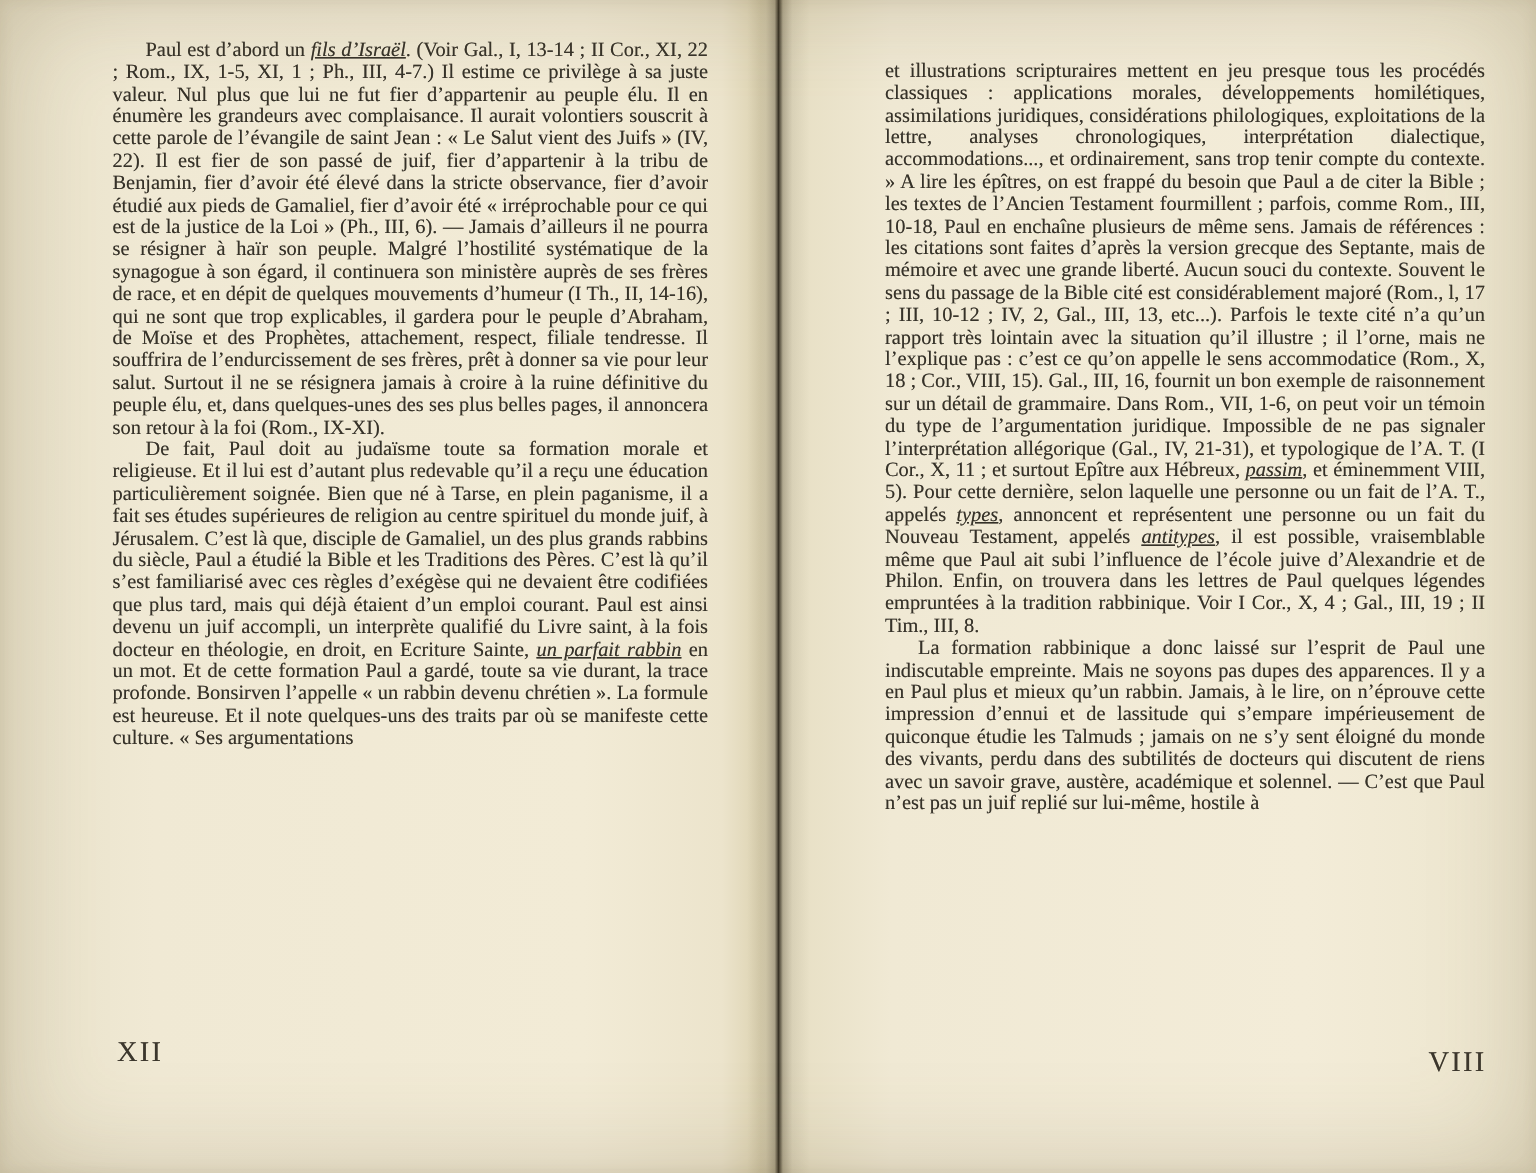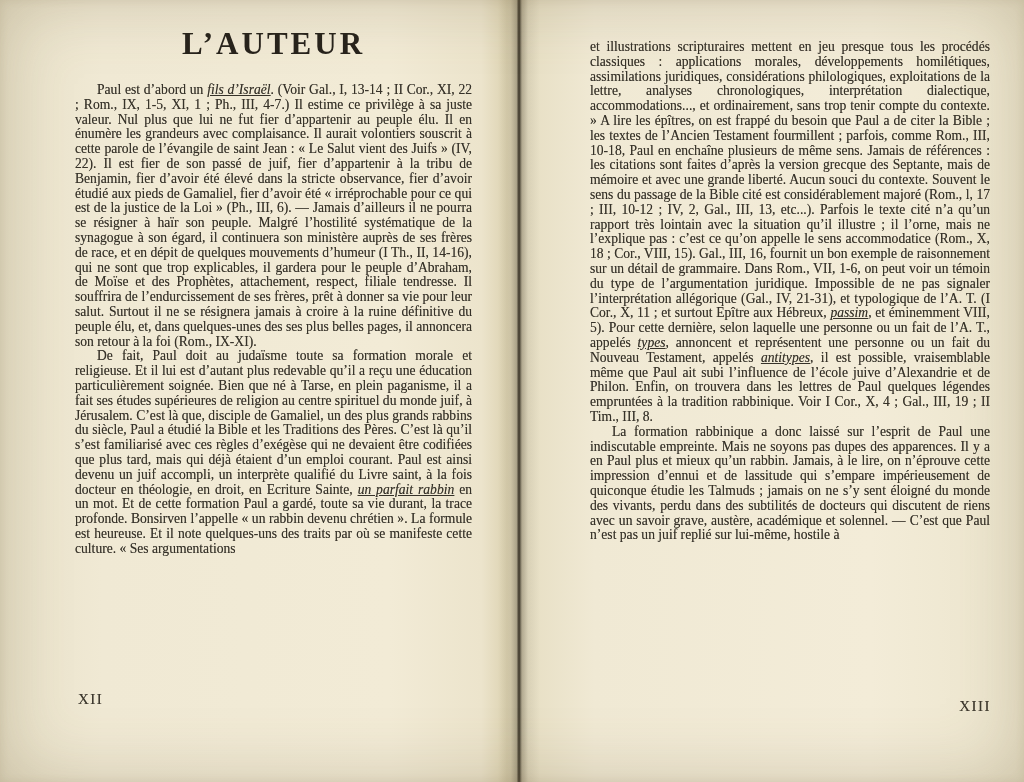--- a/index.html
+++ b/index.html
@@ -76,50 +76,49 @@
     text-align: justify;
     color: #363229;
     text-shadow: 0 0 0.4px rgba(54, 50, 41, 0.55);
   }
   .body p { margin: 0; }
   .body p.indent { text-indent: 22px; }
   .body em { font-style: italic; text-decoration: underline; }
 
   .page-number {
     position: absolute;
-    font-size: 15px;
+    font-size: 19px;
     letter-spacing: 1.5px;
     color: #3c372d;
     text-shadow: 0 0 0.4px rgba(54, 50, 41, 0.5);
     font-family: Liberation Serif, serif;
   }
   .page-left .page-number  { left: 78px;  top: 691px; }
   .page-right .page-number { right: 33px; top: 698px; }
 </style>
 </head>
 <body>
 
 <div class="spread">
 
   <div class="page page-left">
     <div class="content">
-      <h1 class="title">L’AUTEUR</h1>
       <div class="body">
           <p class="indent"><span>Paul est d’abord un </span><em>fils d’Israël</em><span>. (Voir Gal., I, 13-14 ; II Cor., XI, 22 ; Rom., IX, 1-5, XI, 1 ; Ph., III, 4-7.) Il estime ce privilège à sa juste valeur. Nul plus que lui ne fut fier d’appartenir au peuple élu. Il en énumère les grandeurs avec complaisance. Il aurait volontiers souscrit à cette parole de l’évangile de saint Jean : « Le Salut vient des Juifs » (IV, 22). Il est fier de son passé de juif, fier d’appartenir à la tribu de Benjamin, fier d’avoir été élevé dans la stricte observance, fier d’avoir étudié aux pieds de Gamaliel, fier d’avoir été « irréprochable pour ce qui est de la justice de la Loi » (Ph., III, 6). — Jamais d’ailleurs il ne pourra se résigner à haïr son peuple. Malgré l’hostilité systématique de la synagogue à son égard, il continuera son ministère auprès de ses frères de race, et en dépit de quelques mouvements d’humeur (I Th., II, 14-16), qui ne sont que trop explicables, il gardera pour le peuple d’Abraham, de Moïse et des Prophètes, attachement, respect, filiale tendresse. Il souffrira de l’endurcissement de ses frères, prêt à donner sa vie pour leur salut. Surtout il ne se résignera jamais à croire à la ruine définitive du peuple élu, et, dans quelques-unes des ses plus belles pages, il annoncera son retour à la foi (Rom., IX-XI).</span></p>
           <p class="indent"><span>De fait, Paul doit au judaïsme toute sa formation morale et religieuse. Et il lui est d’autant plus redevable qu’il a reçu une éducation particulièrement soignée. Bien que né à Tarse, en plein paganisme, il a fait ses études supérieures de religion au centre spirituel du monde juif, à Jérusalem. C’est là que, disciple de Gamaliel, un des plus grands rabbins du siècle, Paul a étudié la Bible et les Traditions des Pères. C’est là qu’il s’est familiarisé avec ces règles d’exégèse qui ne devaient être codifiées que plus tard, mais qui déjà étaient d’un emploi courant. Paul est ainsi devenu un juif accompli, un interprète qualifié du Livre saint, à la fois docteur en théologie, en droit, en Ecriture Sainte, </span><em>un parfait rabbin</em><span> en un mot. Et de cette formation Paul a gardé, toute sa vie durant, la trace profonde. Bonsirven l’appelle « un rabbin devenu chrétien ». La formule est heureuse. Et il note quelques-uns des traits par où se manifeste cette culture. « Ses argumentations</span></p>
         </div>
     </div>
     <div class="page-number">XII</div>
   </div>
 
   <div class="spine"></div>
 
   <div class="page page-right">
     <div class="content">
       <div class="body">
           <p><span>et illustrations scripturaires mettent en jeu presque tous les procédés classiques : applications morales, développements homilétiques, assimilations juridiques, considérations philologiques, exploitations de la lettre, analyses chronologiques, interprétation dialectique, accommodations..., et ordinairement, sans trop tenir compte du contexte. » A lire les épîtres, on est frappé du besoin que Paul a de citer la Bible ; les textes de l’Ancien Testament fourmillent ; parfois, comme Rom., III, 10-18, Paul en enchaîne plusieurs de même sens. Jamais de références : les citations sont faites d’après la version grecque des Septante, mais de mémoire et avec une grande liberté. Aucun souci du contexte. Souvent le sens du passage de la Bible cité est considérablement majoré (Rom., l, 17 ; III, 10-12 ; IV, 2, Gal., III, 13, etc...). Parfois le texte cité n’a qu’un rapport très lointain avec la situation qu’il illustre ; il l’orne, mais ne l’explique pas : c’est ce qu’on appelle le sens accommodatice (Rom., X, 18 ; Cor., VIII, 15). Gal., III, 16, fournit un bon exemple de raisonnement sur un détail de grammaire. Dans Rom., VII, 1-6, on peut voir un témoin du type de l’argumentation juridique. Impossible de ne pas signaler l’interprétation allégorique (Gal., IV, 21-31), et typologique de l’A. T. (I Cor., X, 11 ; et surtout Epître aux Hébreux, </span><em>passim</em><span>, et éminemment VIII, 5). Pour cette dernière, selon laquelle une personne ou un fait de l’A. T., appelés </span><em>types</em><span>, annoncent et représentent une personne ou un fait du Nouveau Testament, appelés </span><em>antitypes</em><span>, il est possible, vraisemblable même que Paul ait subi l’influence de l’école juive d’Alexandrie et de Philon. Enfin, on trouvera dans les lettres de Paul quelques légendes empruntées à la tradition rabbinique. Voir I Cor., X, 4 ; Gal., III, 19 ; II Tim., III, 8.</span></p>
           <p class="indent"><span>La formation rabbinique a donc laissé sur l’esprit de Paul une indiscutable empreinte. Mais ne soyons pas dupes des apparences. Il y a en Paul plus et mieux qu’un rabbin. Jamais, à le lire, on n’éprouve cette impression d’ennui et de lassitude qui s’empare impérieusement de quiconque étudie les Talmuds ; jamais on ne s’y sent éloigné du monde des vivants, perdu dans des subtilités de docteurs qui discutent de riens avec un savoir grave, austère, académique et solennel. — C’est que Paul n’est pas un juif replié sur lui-même, hostile à</span></p>
         </div>
     </div>
-    <div class="page-number">XIII</div>
+    <div class="page-number">VIII</div>
   </div>
 
 </div>
 
 </body></html>

